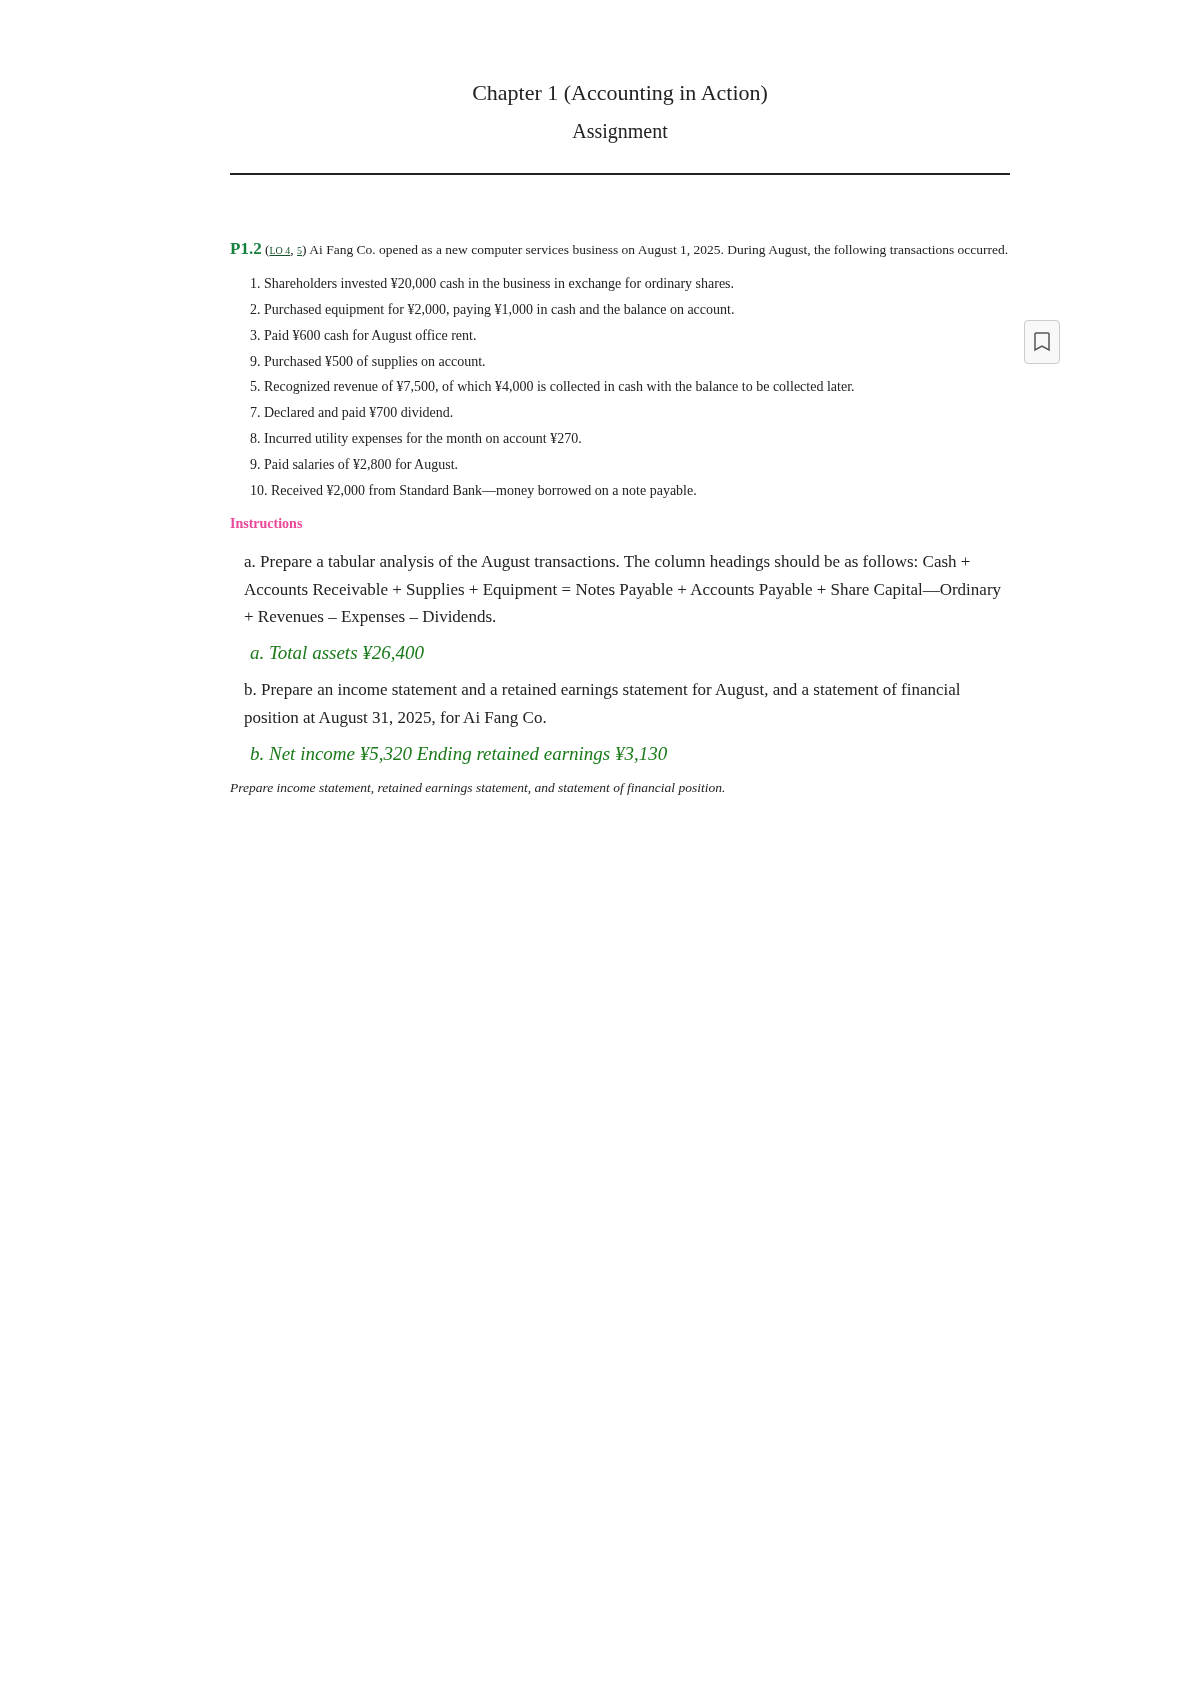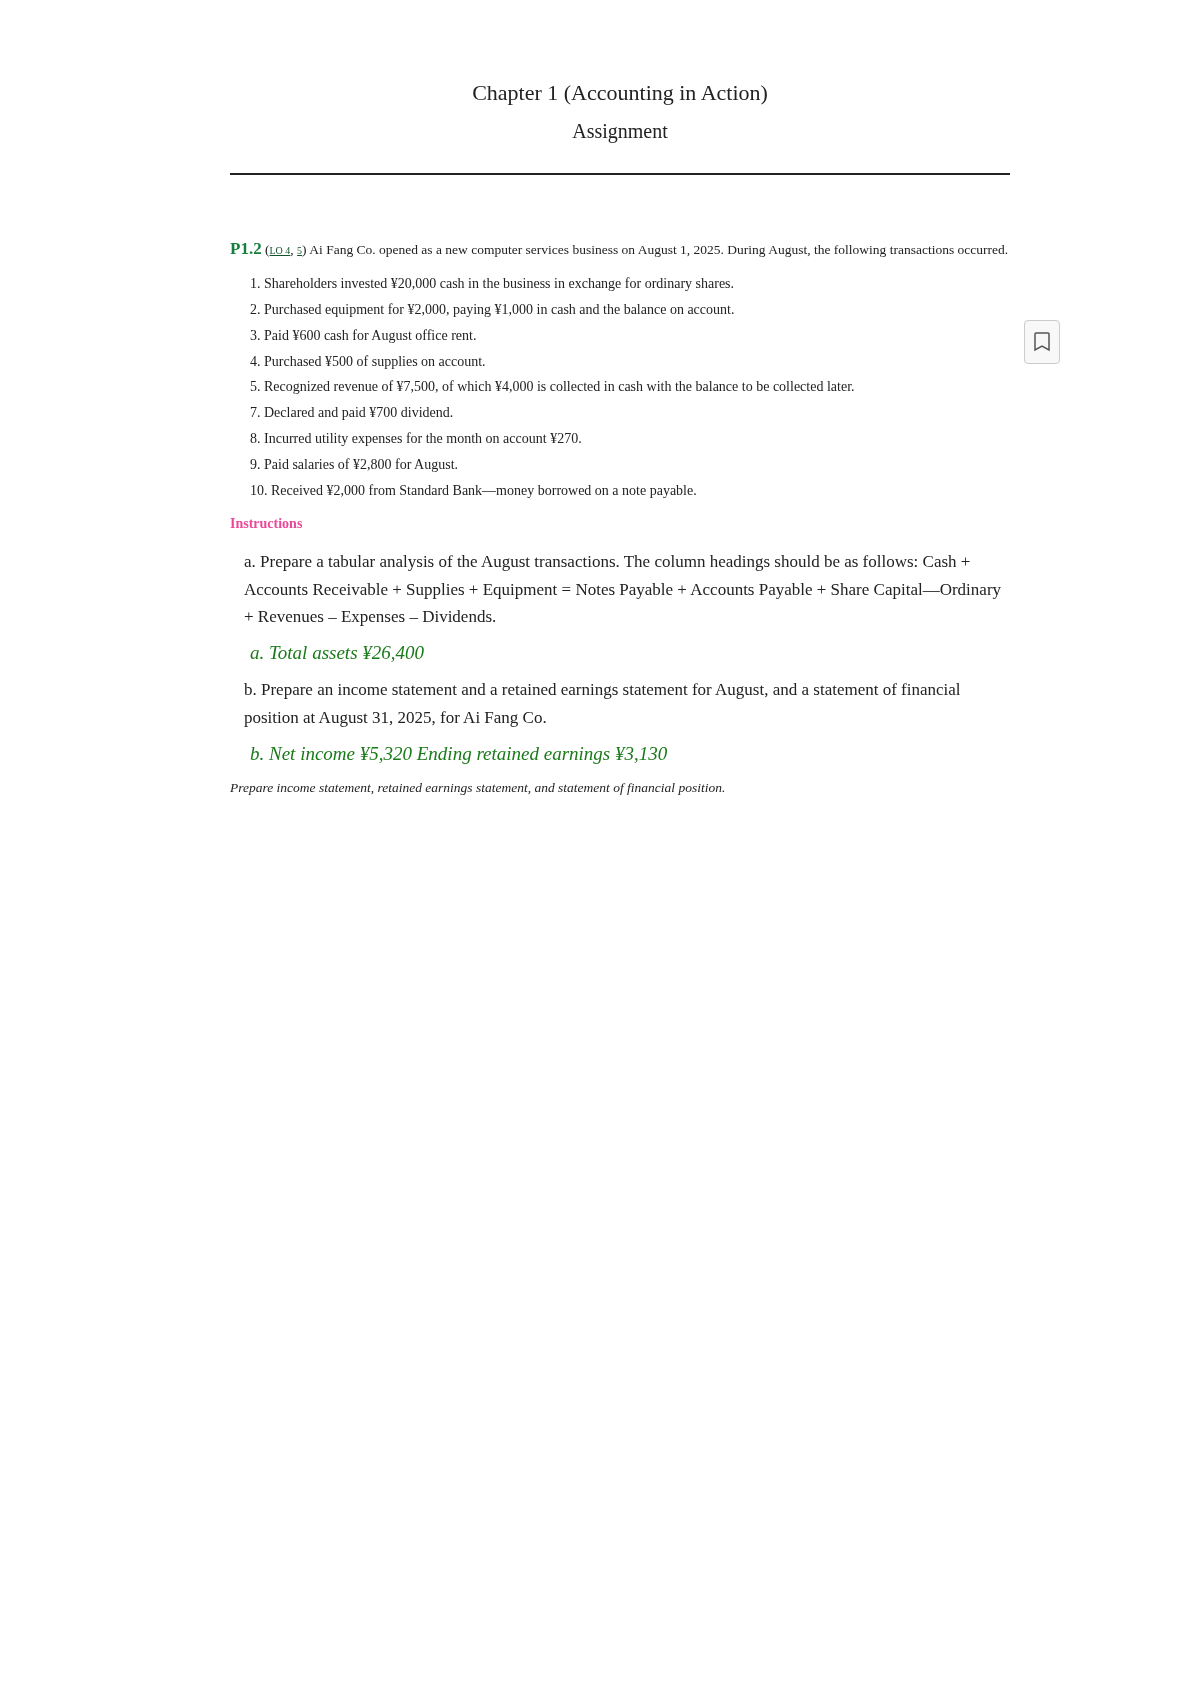--- a/index.html
+++ b/index.html
@@ -153,21 +153,21 @@
     <div class="problem-intro">
       <span class="problem-label">P1.2</span>
       <span> (</span><span class="problem-ref">LO 4</span><span>, </span><span class="problem-ref">5</span><span>)</span>
       <span> Ai Fang Co. opened as a new computer services business on August 1, 2025. During August, the following transactions occurred.</span>
     </div>
 
     <ul class="transaction-list">
       <li>1. Shareholders invested ¥20,000 cash in the business in exchange for ordinary shares.</li>
       <li>2. Purchased equipment for ¥2,000, paying ¥1,000 in cash and the balance on account.</li>
       <li>3. Paid ¥600 cash for August office rent.</li>
-      <li>4. Purchased ¥500 of supplies on account.</li>
+      <li>9. Purchased ¥500 of supplies on account.</li>
       <li>5. Recognized revenue of ¥7,500, of which ¥4,000 is collected in cash with the balance to be collected later.</li>
       <li>7. Declared and paid ¥700 dividend.</li>
       <li>8. Incurred utility expenses for the month on account ¥270.</li>
       <li>9. Paid salaries of ¥2,800 for August.</li>
       <li>10. Received ¥2,000 from Standard Bank—money borrowed on a note payable.</li>
     </ul>
 
     <div class="instructions-label">Instructions</div>
 
     <div class="instruction-item">a. Prepare a tabular analysis of the August transactions. The column headings should be as follows: Cash + Accounts Receivable + Supplies + Equipment = Notes Payable + Accounts Payable + Share Capital—Ordinary + Revenues – Expenses – Dividends.</div>

